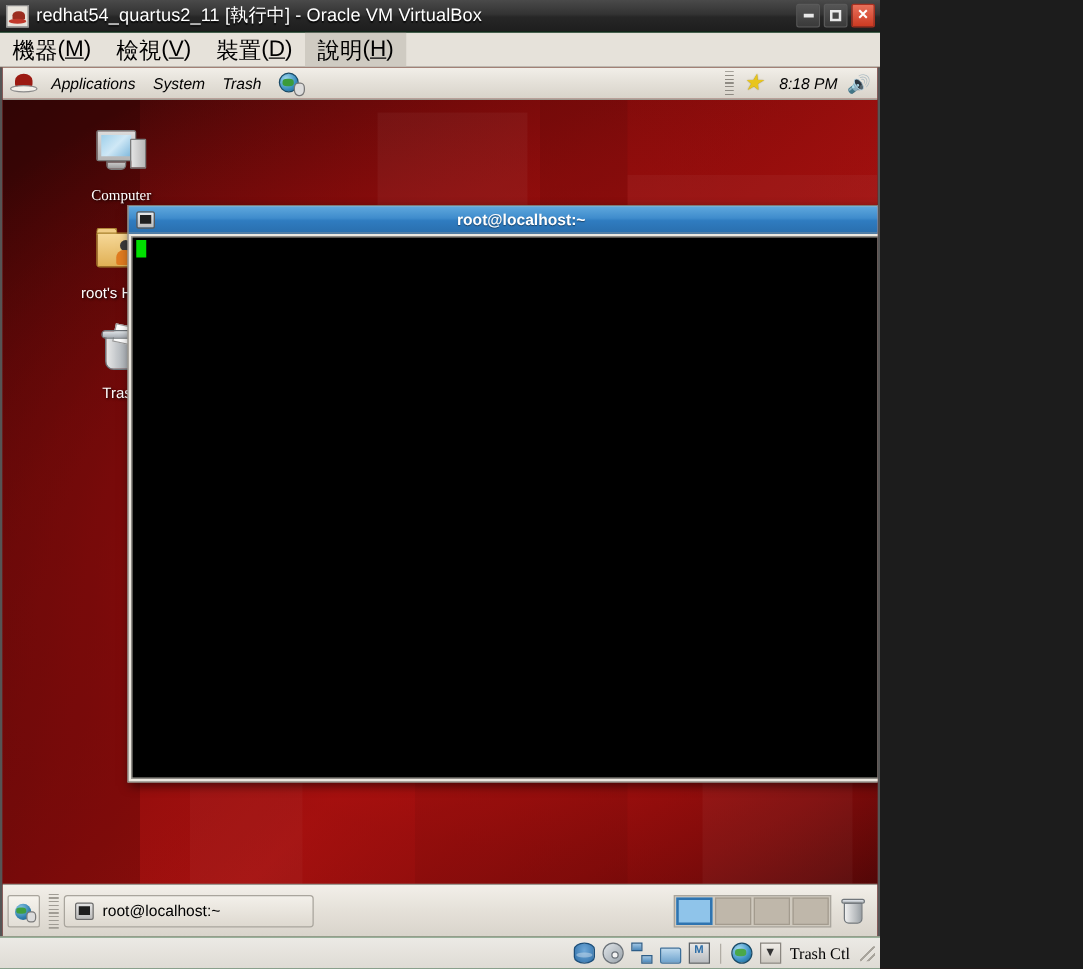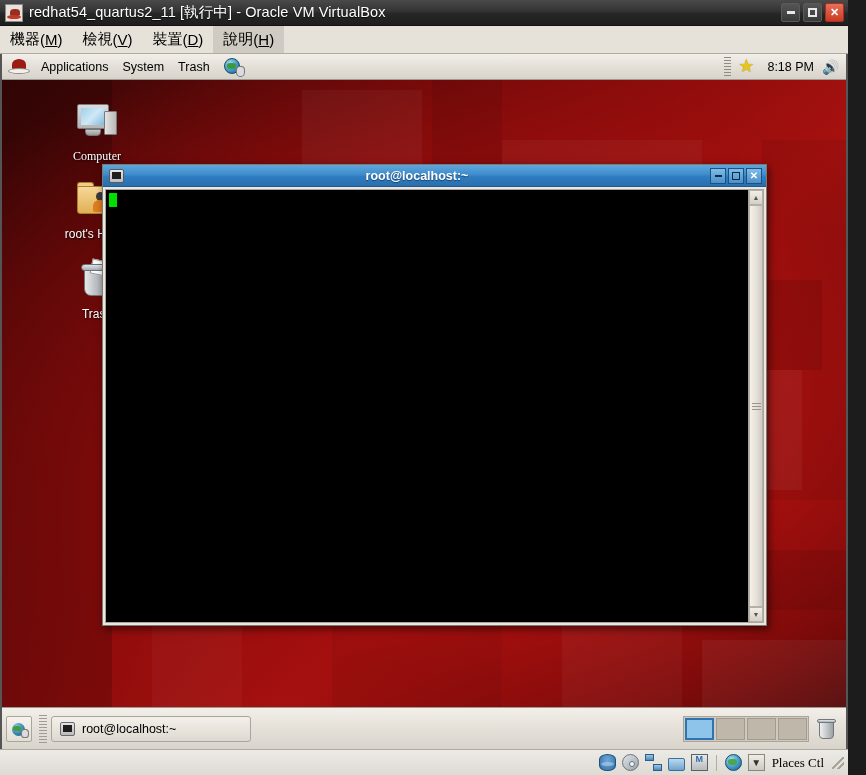--- a/index.html
+++ b/index.html
@@ -6,21 +6,21 @@
   html, body {
     width: 866px; height: 775px;
     overflow: hidden;
     font-family: "Liberation Sans", sans-serif;
     background: #1c1c1c;
   }
 
   
   #vbox-window {
     position: relative;
-    width: 848px; height: 775px;
+    width: 704px; height: 775px;
     background: #15803d;
     display: flex; flex-direction: column;
   }
 
   
   #vbox-titlebar {
     position: relative;
     height: 26px; flex: 0 0 26px;
     background: linear-gradient(to bottom, #4a4a4a 0%, #333 45%, #262626 55%, #1e1e1e 100%);
     display: flex; align-items: center;
@@ -73,21 +73,21 @@
   
   #vbox-menubar {
     height: 28px; flex: 0 0 28px;
     background: #e6e2da;
     display: flex; align-items: stretch;
     border-bottom: 1px solid #b0aca4;
   }
   .vbox-menu-item {
     display: flex; align-items: center;
     padding: 0 10px;
-    font-size: 15px;
+    font-size: 18px;
     color: #000;
     white-space: nowrap;
   }
   .vbox-menu-item.active { background: #cfcbc2; }
   .mn { text-decoration: underline; }
 
   
   #guest-screen {
     position: relative;
     flex: 1 1 auto;
@@ -98,21 +98,21 @@
   }
 
   
   #gnome-top-panel {
     position: absolute; left: 0; right: 0; top: 0;
     height: 26px;
     background: linear-gradient(to bottom, #f2efe9 0%, #e4e0d8 50%, #d8d3ca 100%);
     border-bottom: 1px solid #9e9a92;
     display: flex; align-items: center;
     z-index: 30;
-    font-size: 12.5px; color: #000;
+    font-size: 12.5px; color: #000; font-style: italic;
   }
   #redhat-menu-icon {
     width: 22px; height: 20px; margin: 0 4px 0 6px;
     position: relative; flex: 0 0 22px;
   }
   #redhat-menu-icon .rh-brim {
     position: absolute; left: 0; right: 0; top: 11px; height: 6px;
     background: #f3f0ea; border: 1px solid #8a8a8a; border-radius: 50%;
   }
   #redhat-menu-icon .rh-crown {
@@ -690,17 +690,17 @@
     <div class="sb-icon sbi-cd"></div>
     <div class="sb-icon sbi-net">
         <span class="n1"></span>
         <span class="n2"></span>
       </div>
     <div class="sb-icon sbi-folder"></div>
     <div class="sb-icon sbi-chip"></div>
     <div class="sb-sep"></div>
     <div class="sb-icon sbi-globe"></div>
     <div class="sb-icon sbi-host">▼</div>
-    <div id="host-key-label">Places Ctl</div>
+    <div id="host-key-label">Trash Ctl</div>
     <div id="resize-grip"></div>
   </div>
 
 </div>
 
 </body></html>

